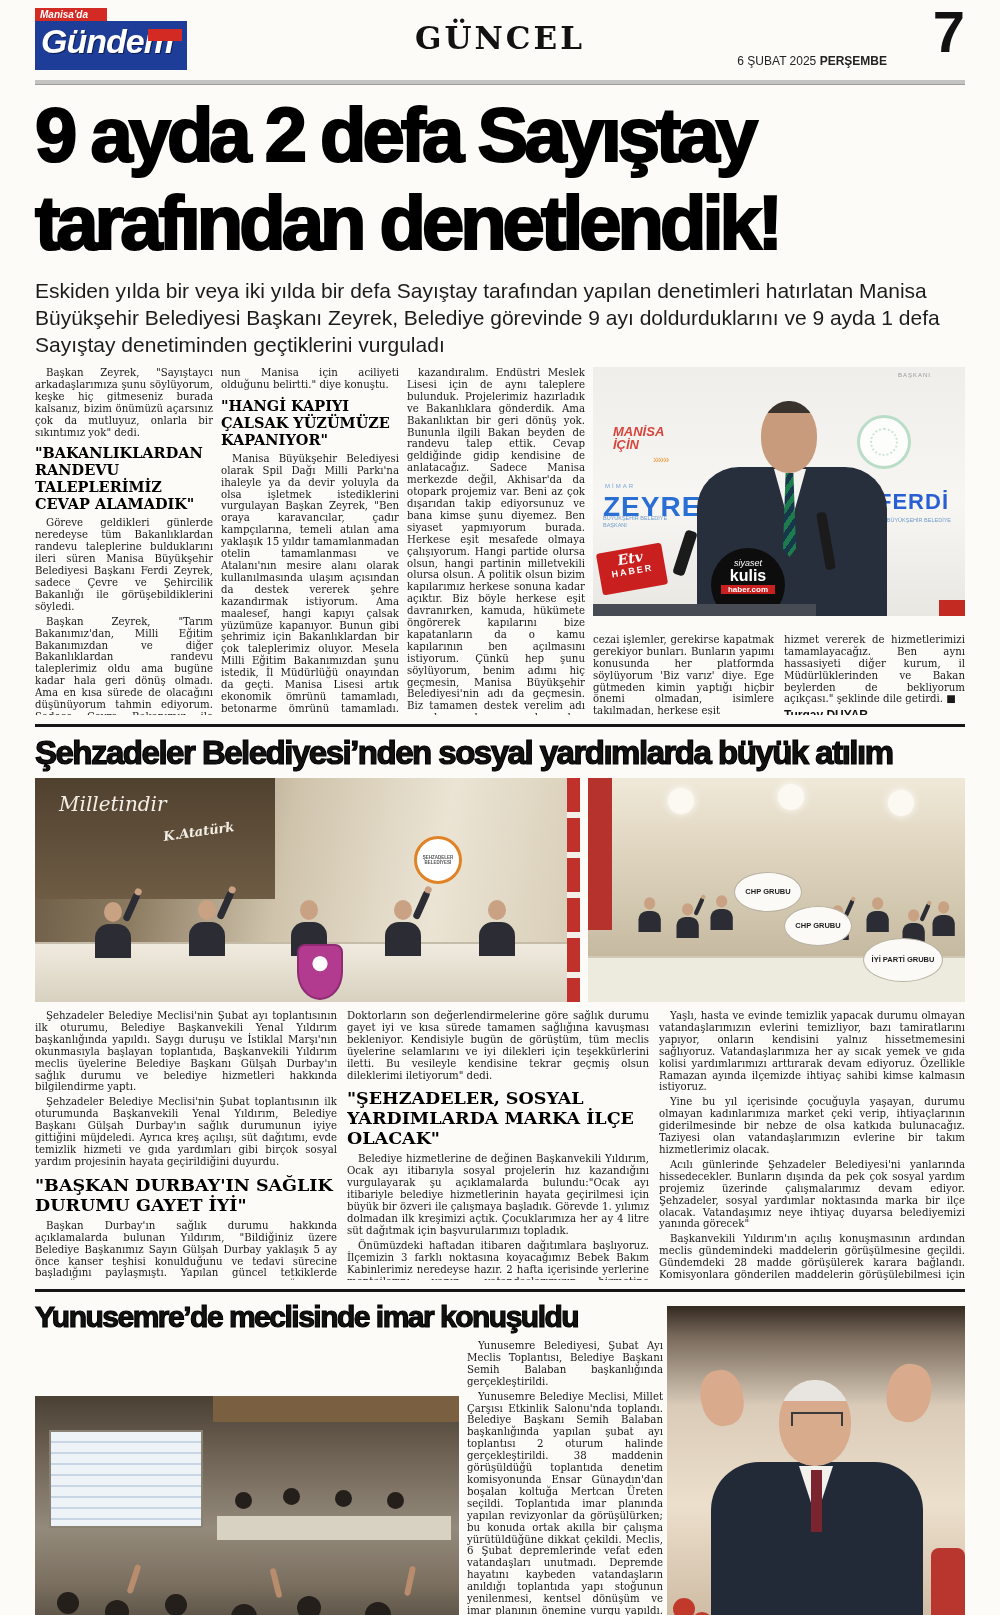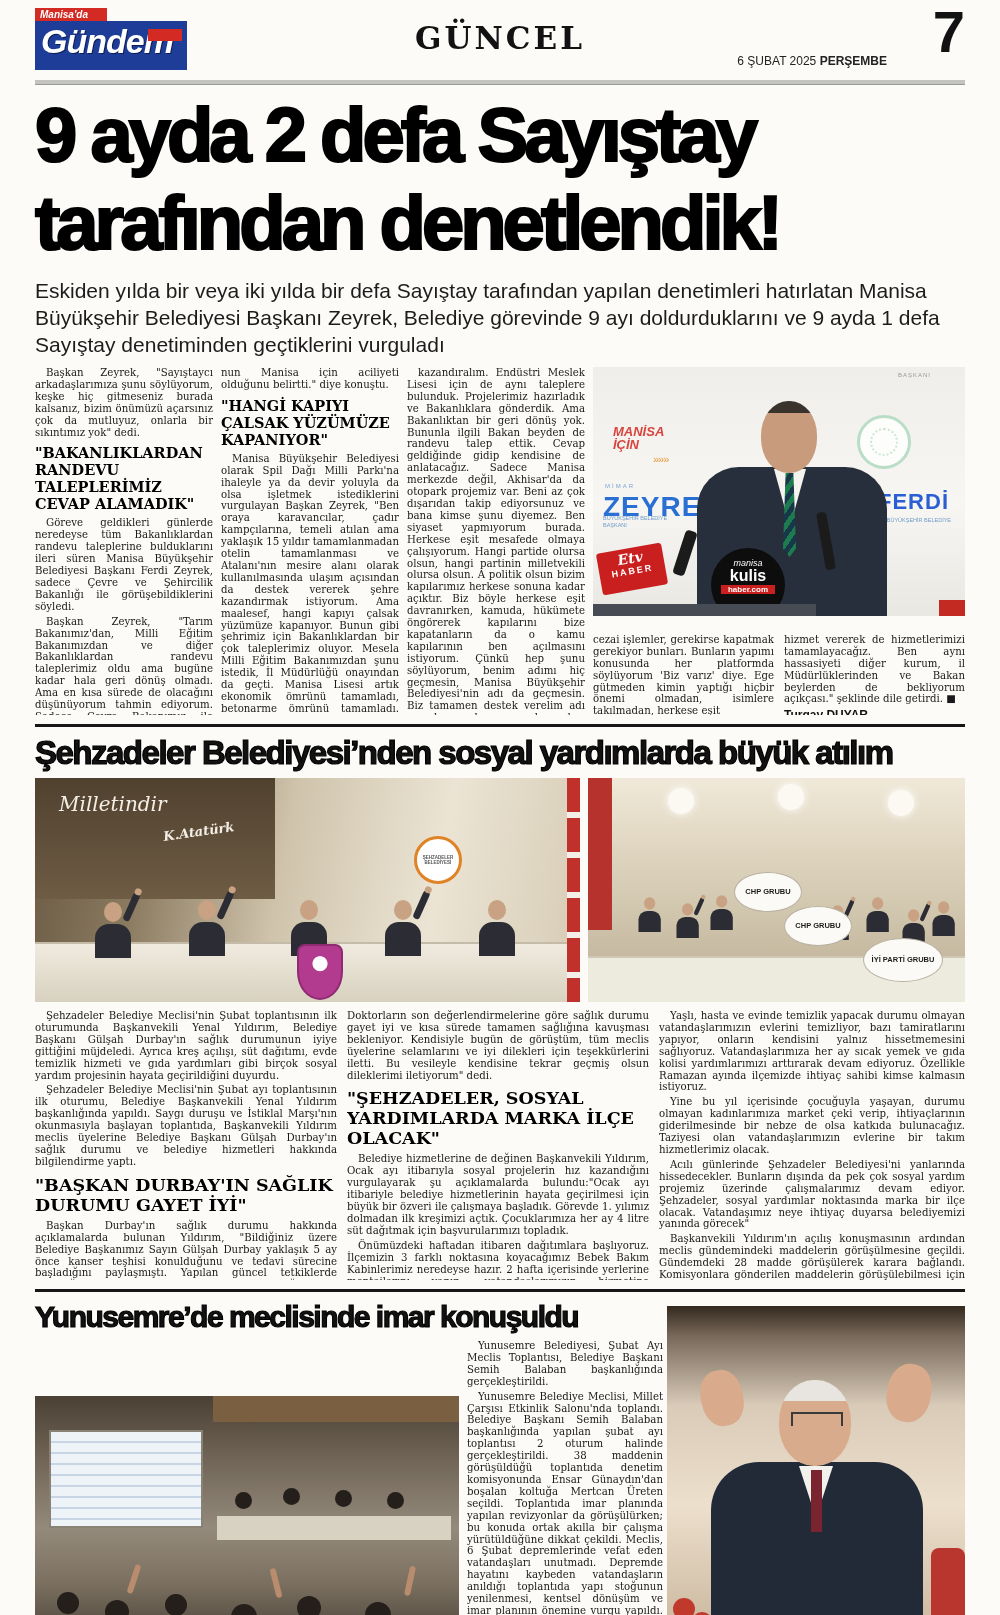--- a/index.html
+++ b/index.html
@@ -202,21 +202,21 @@
           <div class="p1-shirt"></div>
           <div class="p1-tie"></div>
           <div class="p1-head"></div>
           <div class="p1-mic m1"></div>
           <div class="p1-mic m2"></div>
           <div class="p1-etv">
             <span class="l1">Etv</span>
             <span class="l2">HABER</span>
           </div>
           <div class="p1-kulis">
-            <span class="l1">manisa</span>
+            <span class="l1">siyaset</span>
             <span class="l2">kulis</span>
             <span class="l3">haber.com</span>
           </div>
           <div class="p1-table"></div>
           <div class="p1-red"></div>
         </div>
         <div class="lead-sub bodytext">
           <div class="scol">
             <p class="noindent">cezai işlemler, gerekirse kapatmak gerekiyor bunları. Bunların yapımı konusunda her platformda söylüyorum 'Biz varız' diye. Ege gütmeden kimin yaptığı hiçbir önemi olmadan, isimlere takılmadan, herkese eşit</p>
           </div>
@@ -304,22 +304,22 @@
           </div>
         <div class="p3-desk"></div>
         <div class="oval" style="left:146px;top:94px;width:66px;height:38px;">CHP GRUBU</div>
         <div class="oval" style="left:196px;top:128px;width:66px;height:38px;">CHP GRUBU</div>
         <div class="oval" style="right:22px;bottom:20px;width:78px;height:42px;text-align:right;">İYİ PARTİ GRUBU</div>
       </div>
     </div>
 
     <div class="a2-cols">
       <div class="a2col bt bodytext" style="width:302px;">
+        <p>Şehzadeler Belediye Meclisi'nin Şubat ayı toplantısının ilk oturumu, Belediye Başkanvekili Yenal Yıldırım başkanlığında yapıldı. Saygı duruşu ve İstiklal Marşı'nın okunmasıyla başlayan toplantıda, Başkanvekili Yıldırım meclis üyelerine Belediye Başkanı Gülşah Durbay'ın sağlık durumu ve belediye hizmetleri hakkında bilgilendirme yaptı.</p>
         <p>Şehzadeler Belediye Meclisi'nin Şubat toplantısının ilk oturumunda Başkanvekili Yenal Yıldırım, Belediye Başkanı Gülşah Durbay'ın sağlık durumunun iyiye gittiğini müjdeledi. Ayrıca kreş açılışı, süt dağıtımı, evde temizlik hizmeti ve gıda yardımları gibi birçok sosyal yardım projesinin hayata geçirildiğini duyurdu.</p>
-        <p>Şehzadeler Belediye Meclisi'nin Şubat ayı toplantısının ilk oturumu, Belediye Başkanvekili Yenal Yıldırım başkanlığında yapıldı. Saygı duruşu ve İstiklal Marşı'nın okunmasıyla başlayan toplantıda, Başkanvekili Yıldırım meclis üyelerine Belediye Başkanı Gülşah Durbay'ın sağlık durumu ve belediye hizmetleri hakkında bilgilendirme yaptı.</p>
         <h3 class="col-subhead">"BAŞKAN DURBAY'IN SAĞLIK DURUMU GAYET İYİ"</h3>
         <p>Başkan Durbay'ın sağlık durumu hakkında açıklamalarda bulunan Yıldırım, "Bildiğiniz üzere Belediye Başkanımız Sayın Gülşah Durbay yaklaşık 5 ay önce kanser teşhisi konulduğunu ve tedavi sürecine başladığını paylaşmıştı. Yapılan güncel tetkiklerde hastalığında ciddi bir gerileme görüldü. Bu doğrultuda, 24 Ocak Cuma günü başarılı bir operasyon geçirdi.</p>
       </div>
       <div class="a2col bt bodytext" style="width:302px;">
         <p class="noindent">Doktorların son değerlendirmelerine göre sağlık durumu gayet iyi ve kısa sürede tamamen sağlığına kavuşması bekleniyor. Kendisiyle bugün de görüştüm, tüm meclis üyelerine selamlarını ve iyi dilekleri için teşekkürlerini iletti. Bu vesileyle kendisine tekrar geçmiş olsun dileklerimi iletiyorum" dedi.</p>
         <h3 class="col-subhead">"ŞEHZADELER, SOSYAL YARDIMLARDA MARKA İLÇE OLACAK"</h3>
         <p>Belediye hizmetlerine de değinen Başkanvekili Yıldırım, Ocak ayı itibarıyla sosyal projelerin hız kazandığını vurgulayarak şu açıklamalarda bulundu:"Ocak ayı itibariyle belediye hizmetlerinin hayata geçirilmesi için büyük bir özveri ile çalışmaya başladık. Görevde 1. yılımız dolmadan ilk kreşimizi açtık. Çocuklarımıza her ay 4 litre süt dağıtmak için başvurularımızı topladık.</p>
         <p>Önümüzdeki haftadan itibaren dağıtımlara başlıyoruz. İlçemizin 3 farklı noktasına koyacağımız Bebek Bakım Kabinlerimiz neredeyse hazır. 2 hafta içerisinde yerlerine montajlarını yapıp, vatandaşlarımızın hizmetine sunacağız. Evde Temizlik hizmetimiz de bu yıl itibariyle başladı.</p>
       </div>
       <div class="a2col bt bodytext" style="width:306px;">

